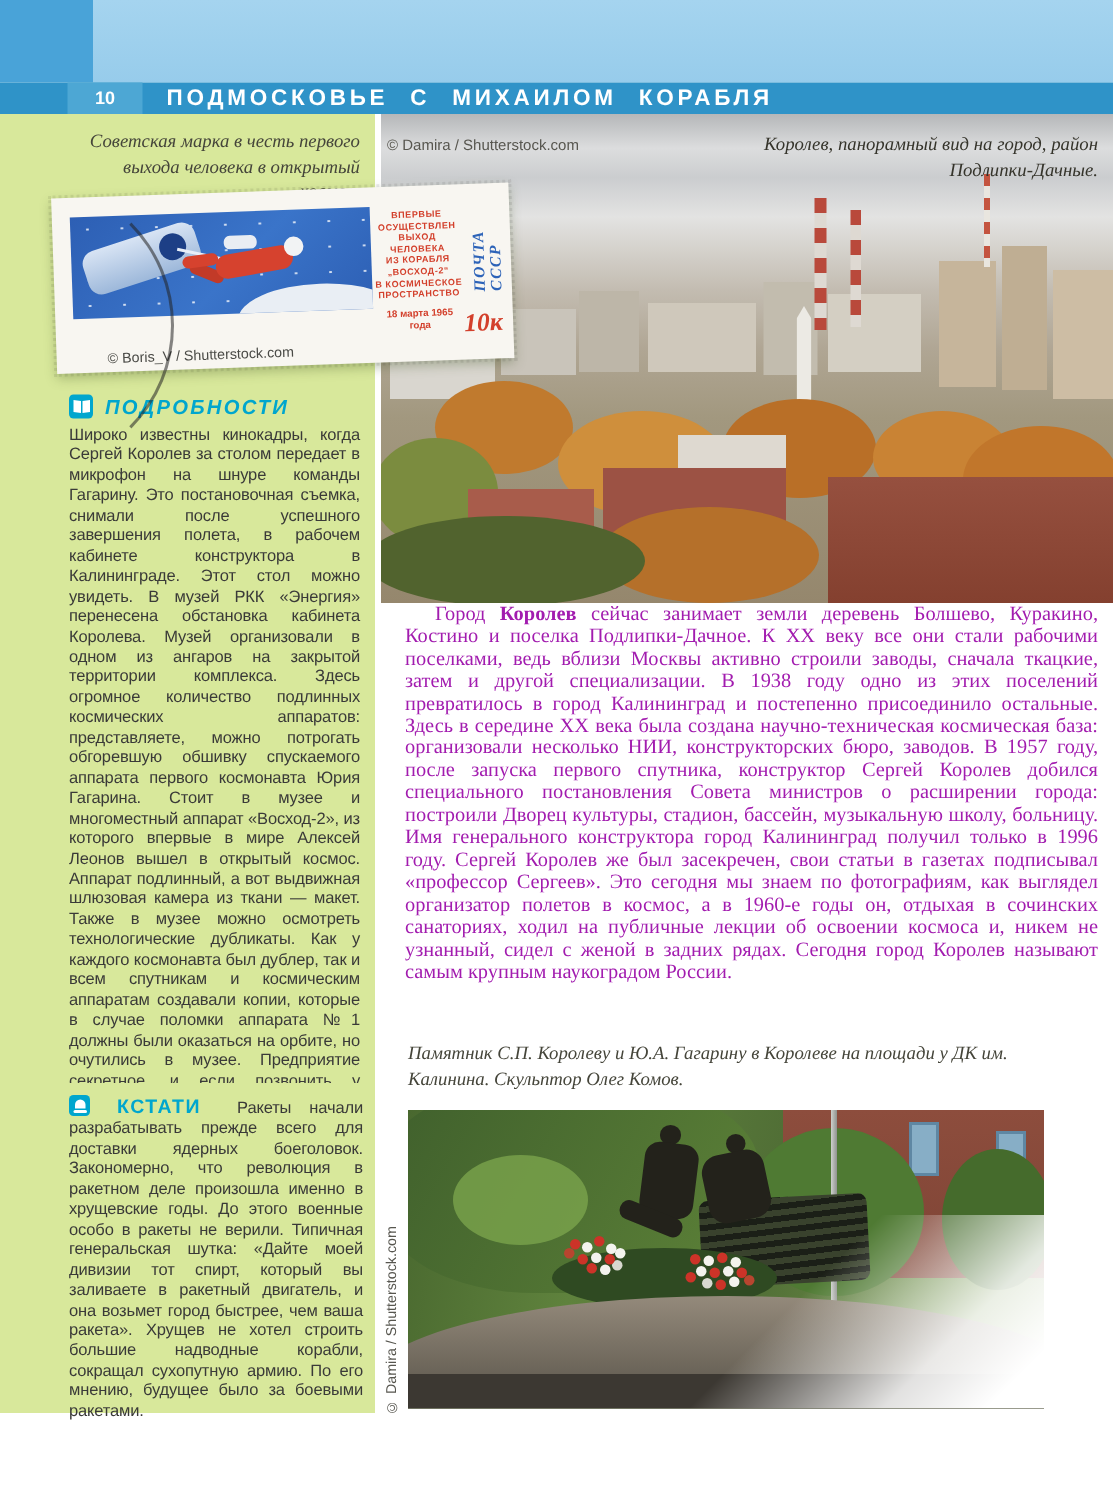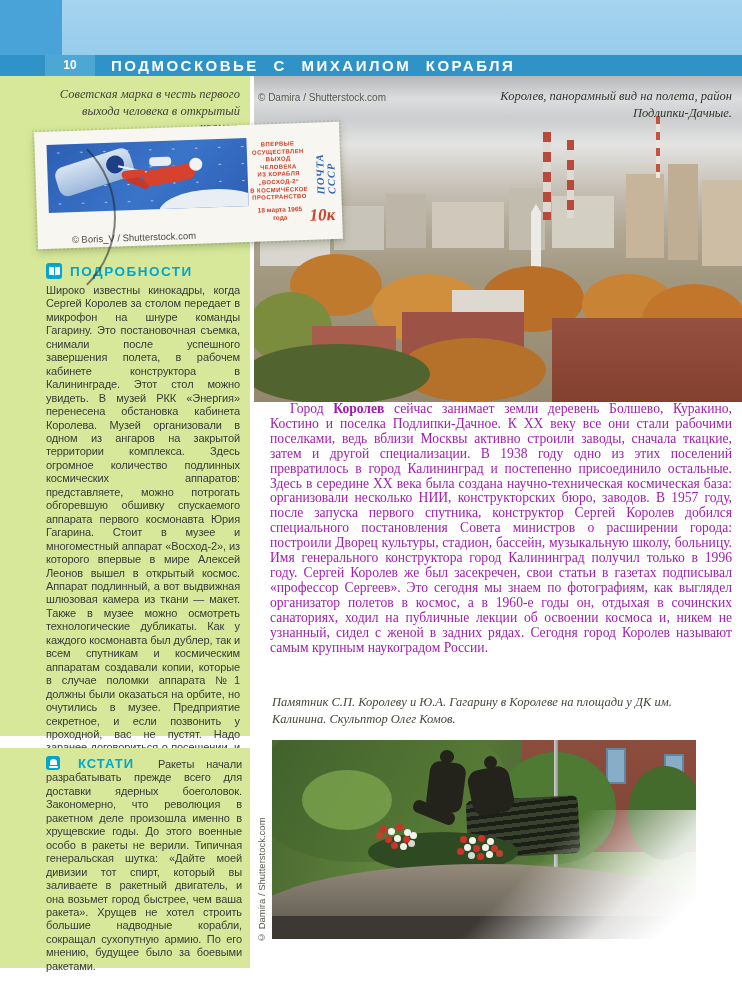--- a/index.html
+++ b/index.html
@@ -11,22 +11,22 @@
             background:linear-gradient(180deg,#a5d4ef 0%,#97cceb 100%);}
   .header-bar{position:absolute;left:0;top:55px;width:742px;height:21px;background:#2f93c8;
               display:flex;align-items:center;}
   .pagenum-block{display:inline-block;margin-left:45px;width:50px;height:21px;line-height:21px;
                  background:#4da7d4;color:#fff;font-weight:bold;font-size:12px;text-align:center;}
   .header-title{margin-left:16px;color:#fff;font-weight:bold;font-size:15px;
                 letter-spacing:2.5px;word-spacing:8px;white-space:nowrap;}
   
   .green-col{position:absolute;left:0;width:250px;background:#d8e89b;}
   .green-col-1{top:76px;height:660px;}
-  .green-col-2{top:748px;height:220px;}
-  .section-head{position:absolute;left:46px;top:187px;display:flex;align-items:flex-end;}
+  .green-col-2{top:722px;height:220px;}
+  .section-head{position:absolute;left:46px;top:187px;display:flex;align-items:flex-end;font-style:italic;}
   .head-label{color:#00a6ce;font-weight:bold;font-size:13.5px;letter-spacing:1.5px;margin-left:8px;}
   .side-body{position:absolute;left:46px;top:208px;width:194px;font-size:11px;line-height:13.45px;
              color:#3a3a38;text-align:justify;letter-spacing:-0.1px;}
   .kstati-body{top:8px;width:196px;}
   .inline-head{display:inline;color:#00a6ce;font-weight:bold;font-size:13px;letter-spacing:1px;
                margin-right:12px;}
   .icon-book{width:16px;height:16px;background:#00a6ce;border-radius:3px;position:relative;flex:0 0 16px;}
   .icon-book::before,.icon-book::after{content:"";position:absolute;top:4px;width:5px;height:8px;background:#fff;}
   .icon-book::before{left:2.5px;transform:skewY(8deg);}
   .icon-book::after{right:2.5px;transform:skewY(-8deg);}
@@ -172,21 +172,21 @@
     <div class="ph blob" style="left:388px;top:208px;width:104px;height:72px;background:#c1762b;"></div>
     <div class="ph" style="left:198px;top:214px;width:72px;height:32px;background:#ded9d0;"></div>
     <div class="ph" style="left:148px;top:236px;width:122px;height:46px;background:#9c5244;"></div>
     <div class="ph" style="left:58px;top:250px;width:84px;height:42px;background:#a85c4b;"></div>
 
     <div class="ph" style="left:298px;top:242px;width:190px;height:84px;background:linear-gradient(180deg,#96503f,#84402f);"></div>
     <div class="ph blob" style="left:146px;top:262px;width:146px;height:64px;background:#b5702a;"></div>
     <div class="ph blob" style="left:-10px;top:268px;width:186px;height:60px;background:#51632e;"></div>
 
     <div class="credit-city">© Damira / Shutterstock.com</div>
-    <div class="caption caption-city">Королев, панорамный вид на полета, район Подлипки-Дачные.</div>
+    <div class="caption caption-city">Королев, панорамный вид на город, район Подлипки-Дачные.</div>
   </div>
 
   <div class="stamp-wrap">
     <div class="stamp-blue">
       <div class="stars"></div>
       <div class="craft">
         <div class="craft-open"></div>
       </div>
       <div class="tether"></div>
       <div class="cosmo-pack"></div>

